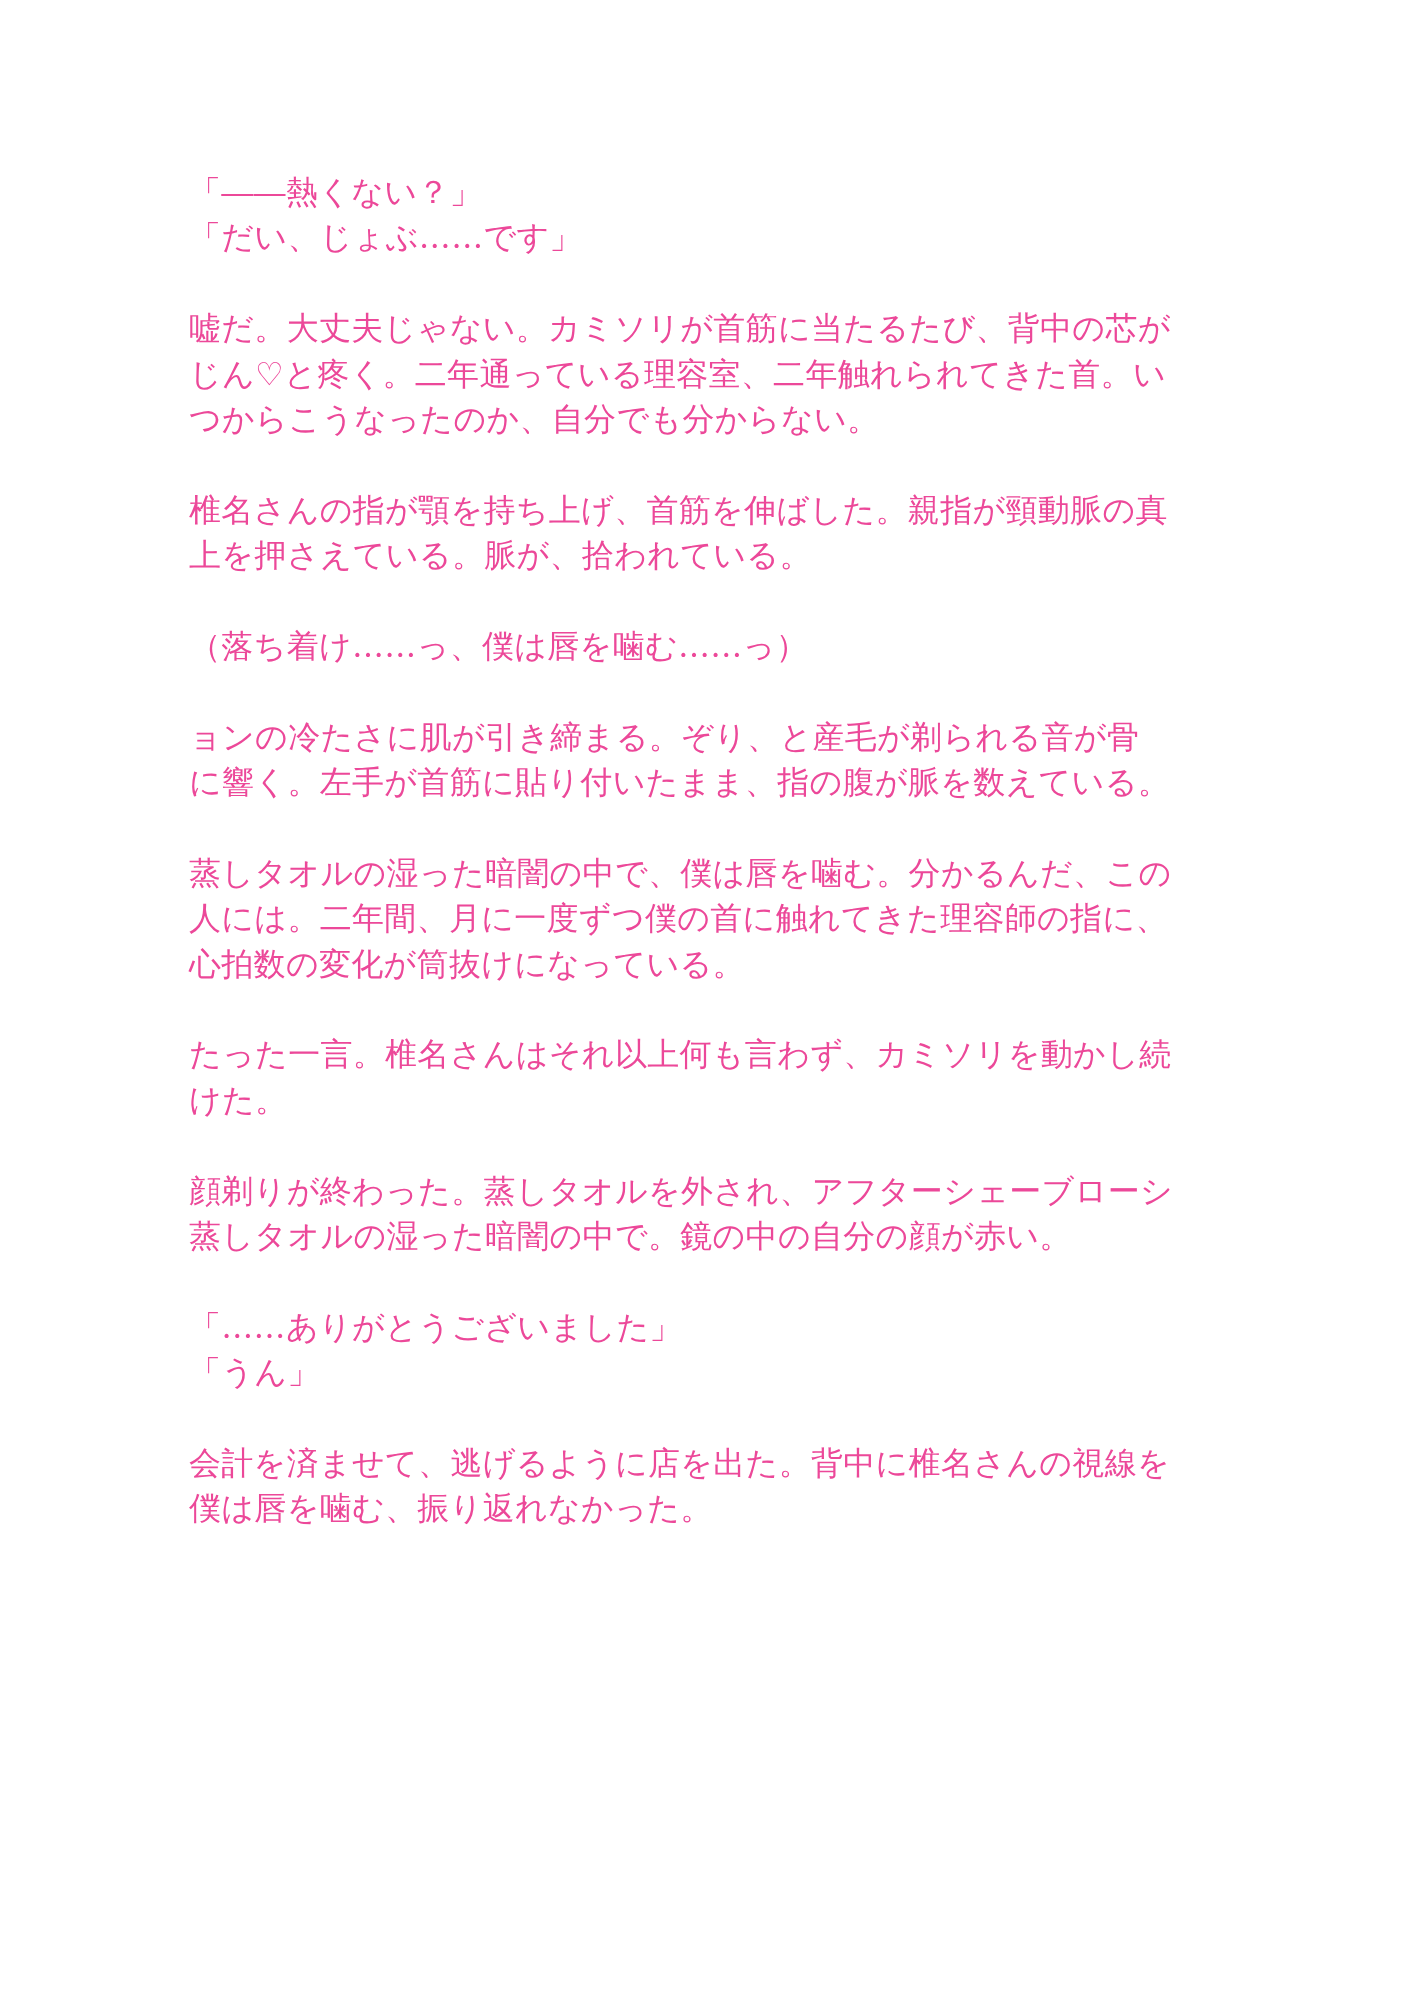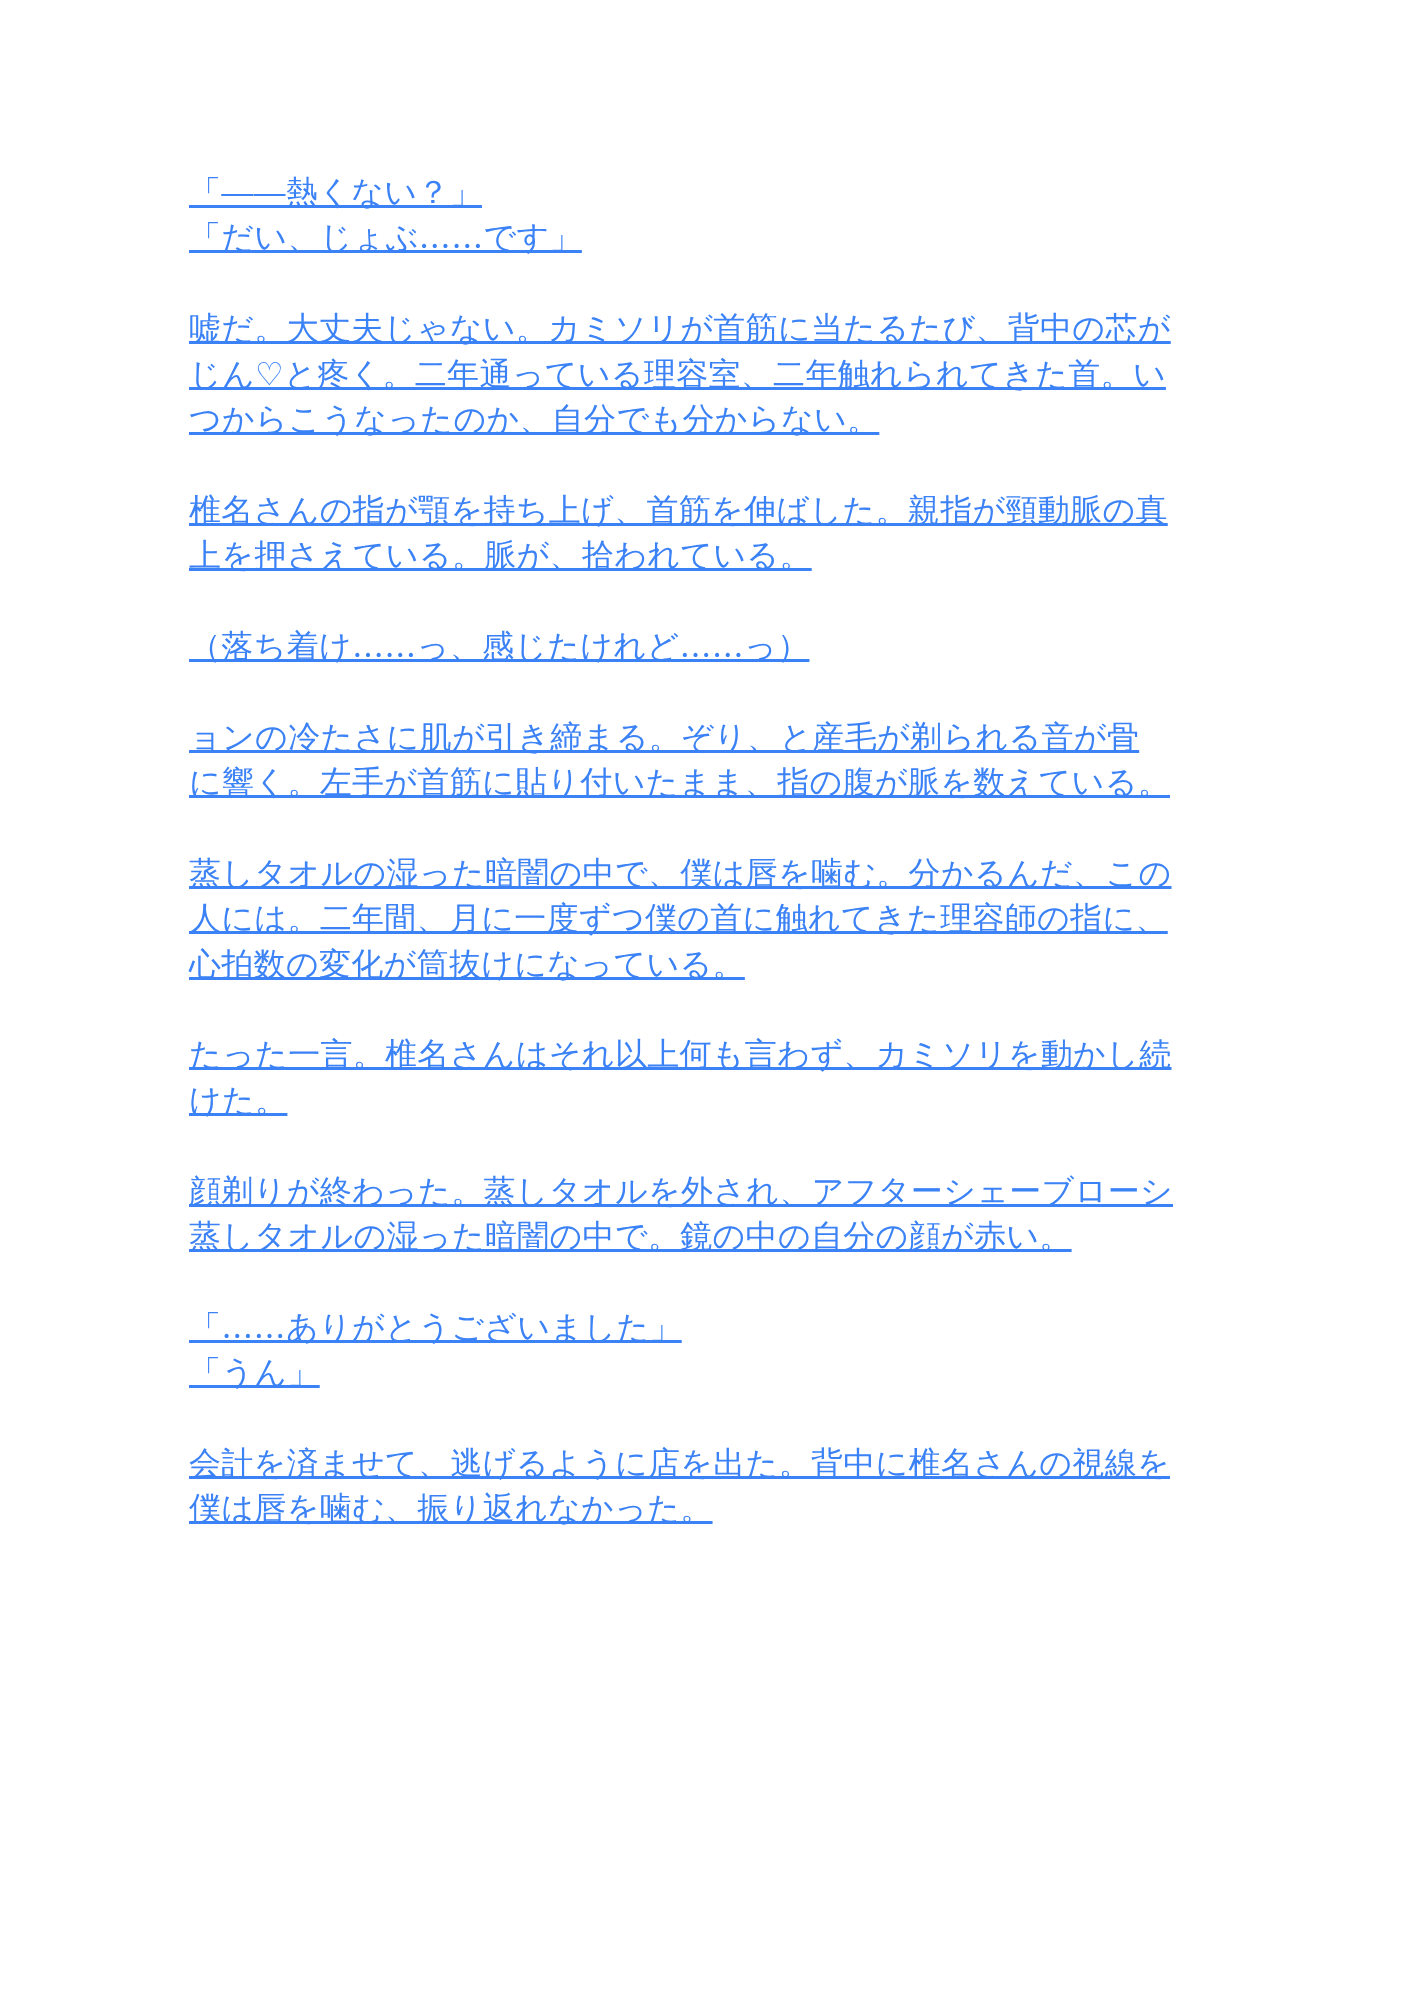--- a/index.html
+++ b/index.html
@@ -29,36 +29,36 @@
   .block + .block { margin-top: 45.4px; }
   .line {
     white-space: nowrap;
     height: 45.4px;
   }
 </style>
 </head>
 <body>
 
 <div class="page">
-  <div class="text-column" style="color: #3b82f6; text-decoration: underline;">
+  <div class="text-column" style="color: #ec4899;">
       <div class="block">
         <div class="line">「――熱くない？」</div>
         <div class="line">「だい、じょぶ……です」</div>
       </div>
       <div class="block">
         <div class="line">嘘だ。大丈夫じゃない。カミソリが首筋に当たるたび、背中の芯が</div>
         <div class="line">じん♡と疼く。二年通っている理容室、二年触れられてきた首。い</div>
         <div class="line">つからこうなったのか、自分でも分からない。</div>
       </div>
       <div class="block">
         <div class="line">椎名さんの指が顎を持ち上げ、首筋を伸ばした。親指が頸動脈の真</div>
         <div class="line">上を押さえている。脈が、拾われている。</div>
       </div>
       <div class="block">
-        <div class="line">（落ち着け……っ、感じたけれど……っ）</div>
+        <div class="line">（落ち着け……っ、僕は唇を噛む……っ）</div>
       </div>
       <div class="block">
         <div class="line">ョンの冷たさに肌が引き締まる。ぞり、と産毛が剃られる音が骨</div>
         <div class="line">に響く。左手が首筋に貼り付いたまま、指の腹が脈を数えている。</div>
       </div>
       <div class="block">
         <div class="line">蒸しタオルの湿った暗闇の中で、僕は唇を噛む。分かるんだ、この</div>
         <div class="line">人には。二年間、月に一度ずつ僕の首に触れてきた理容師の指に、</div>
         <div class="line">心拍数の変化が筒抜けになっている。</div>
       </div>

